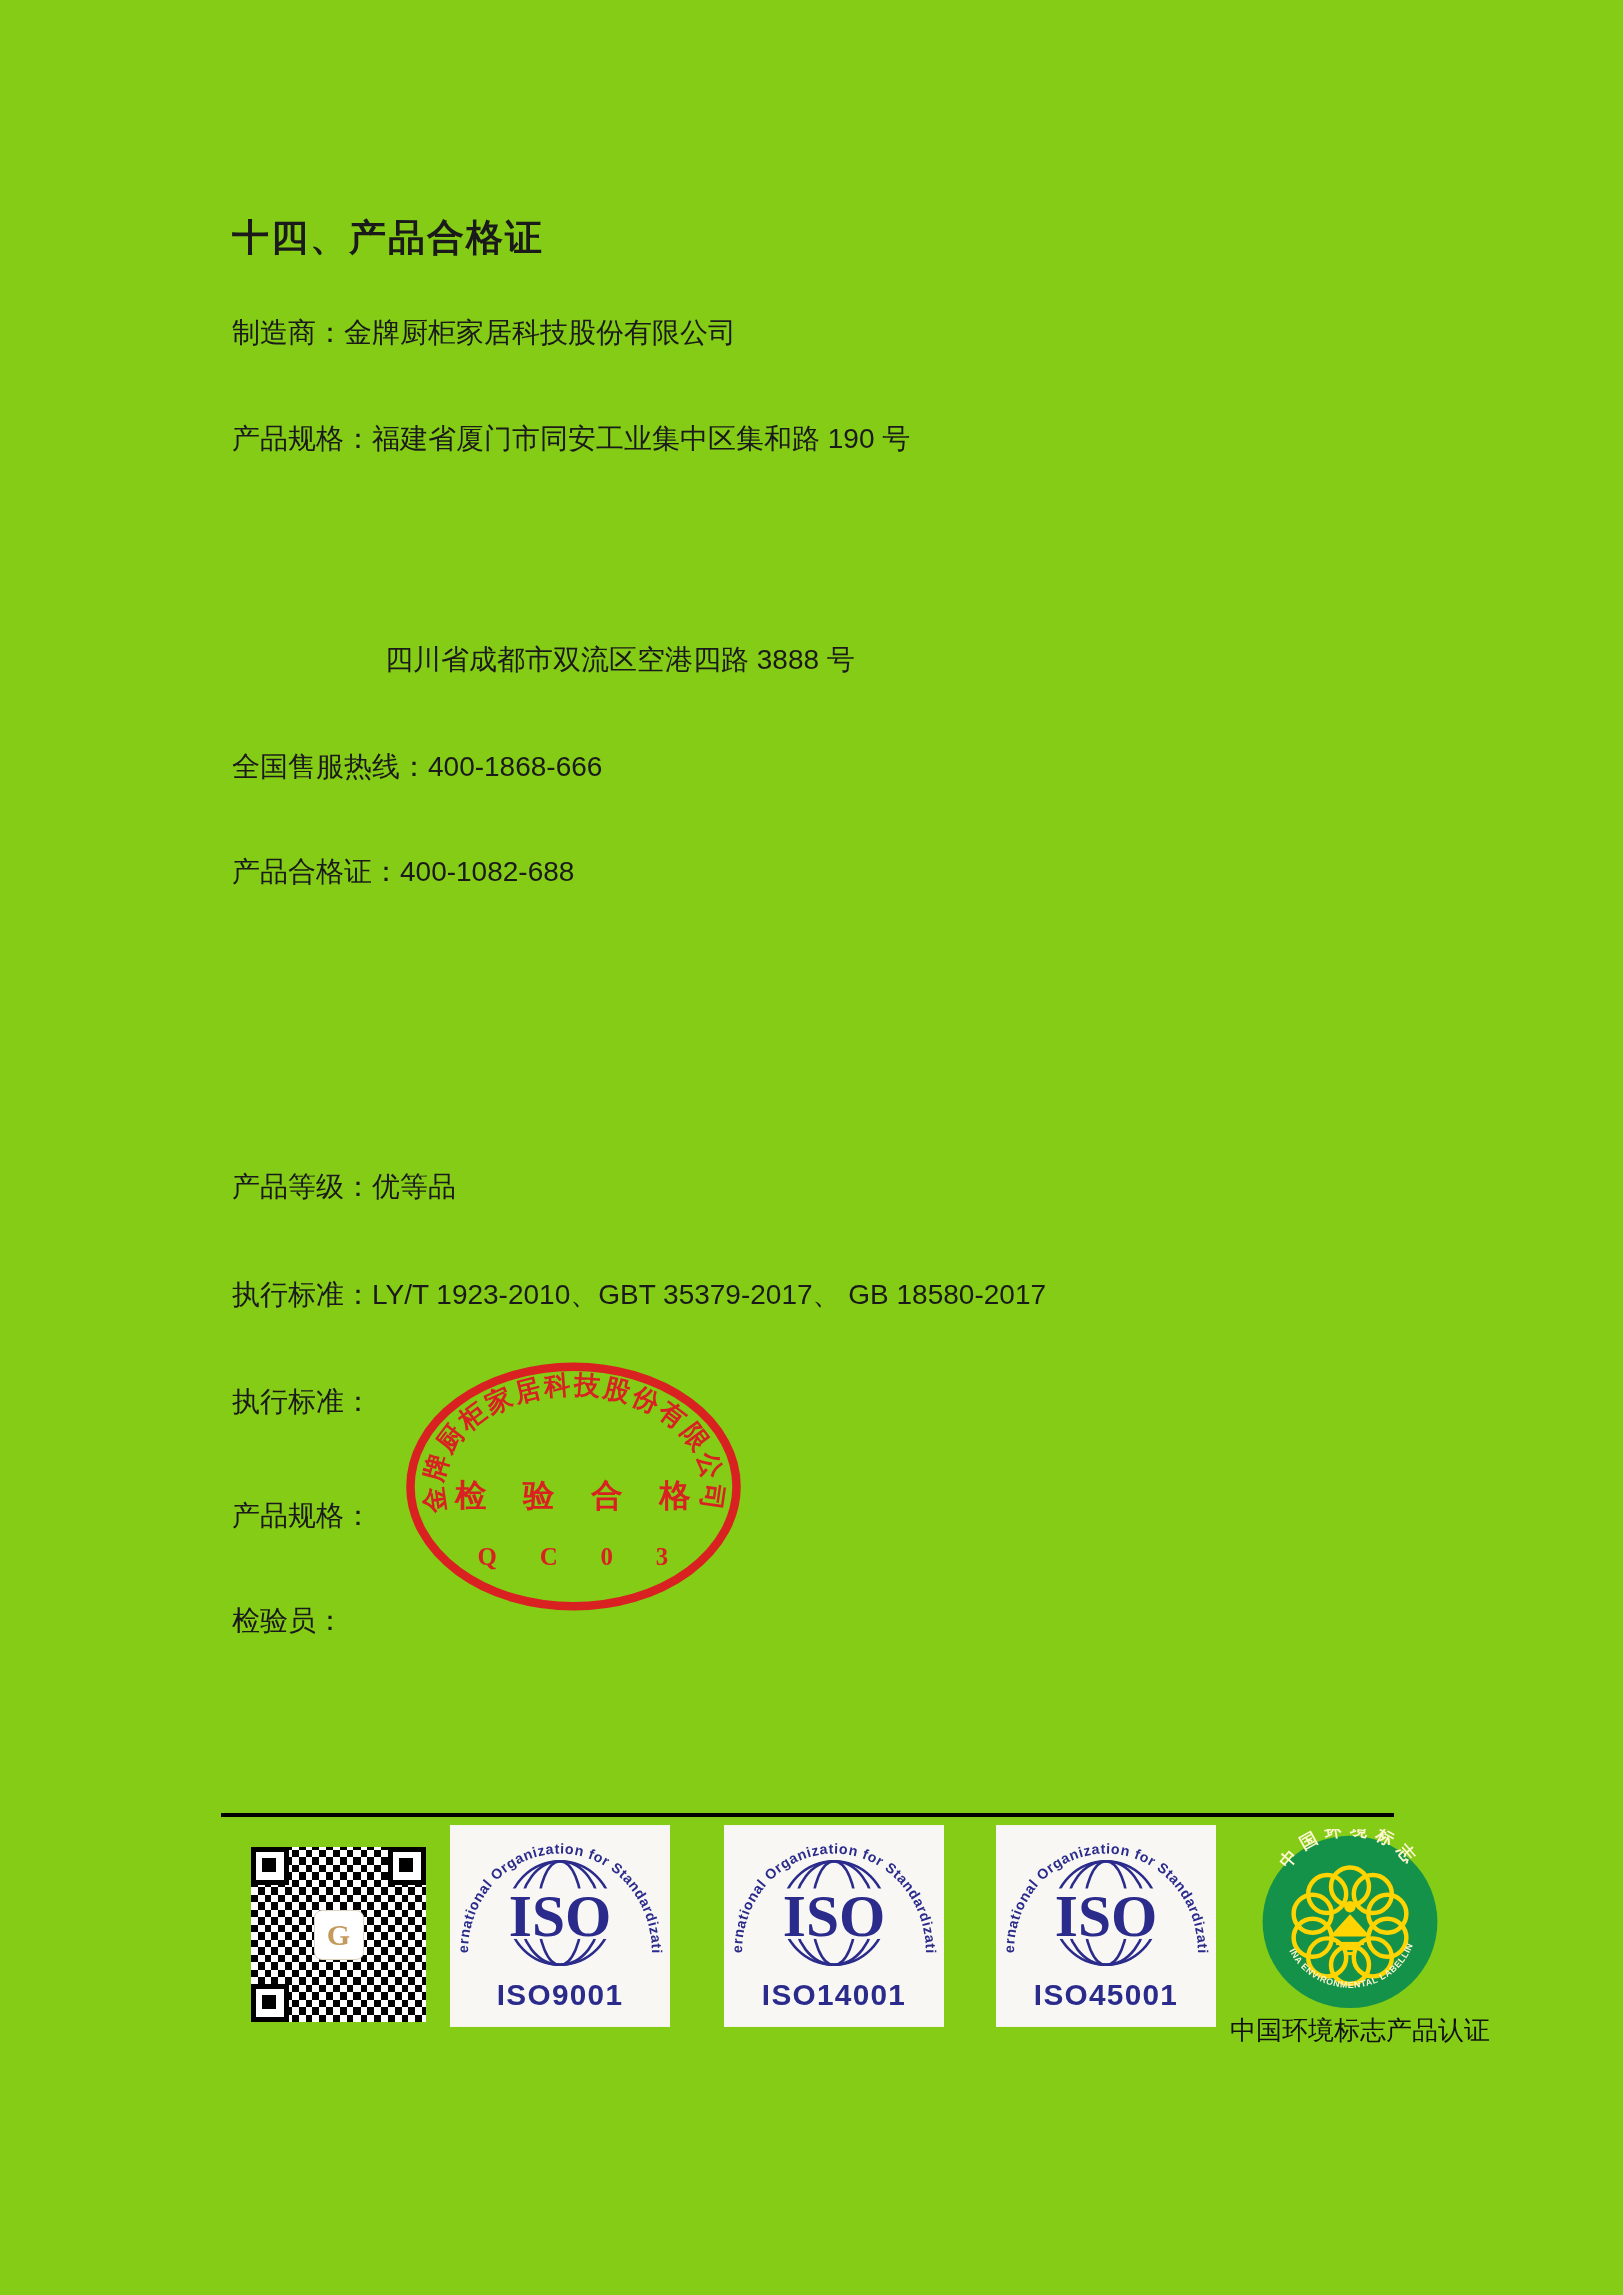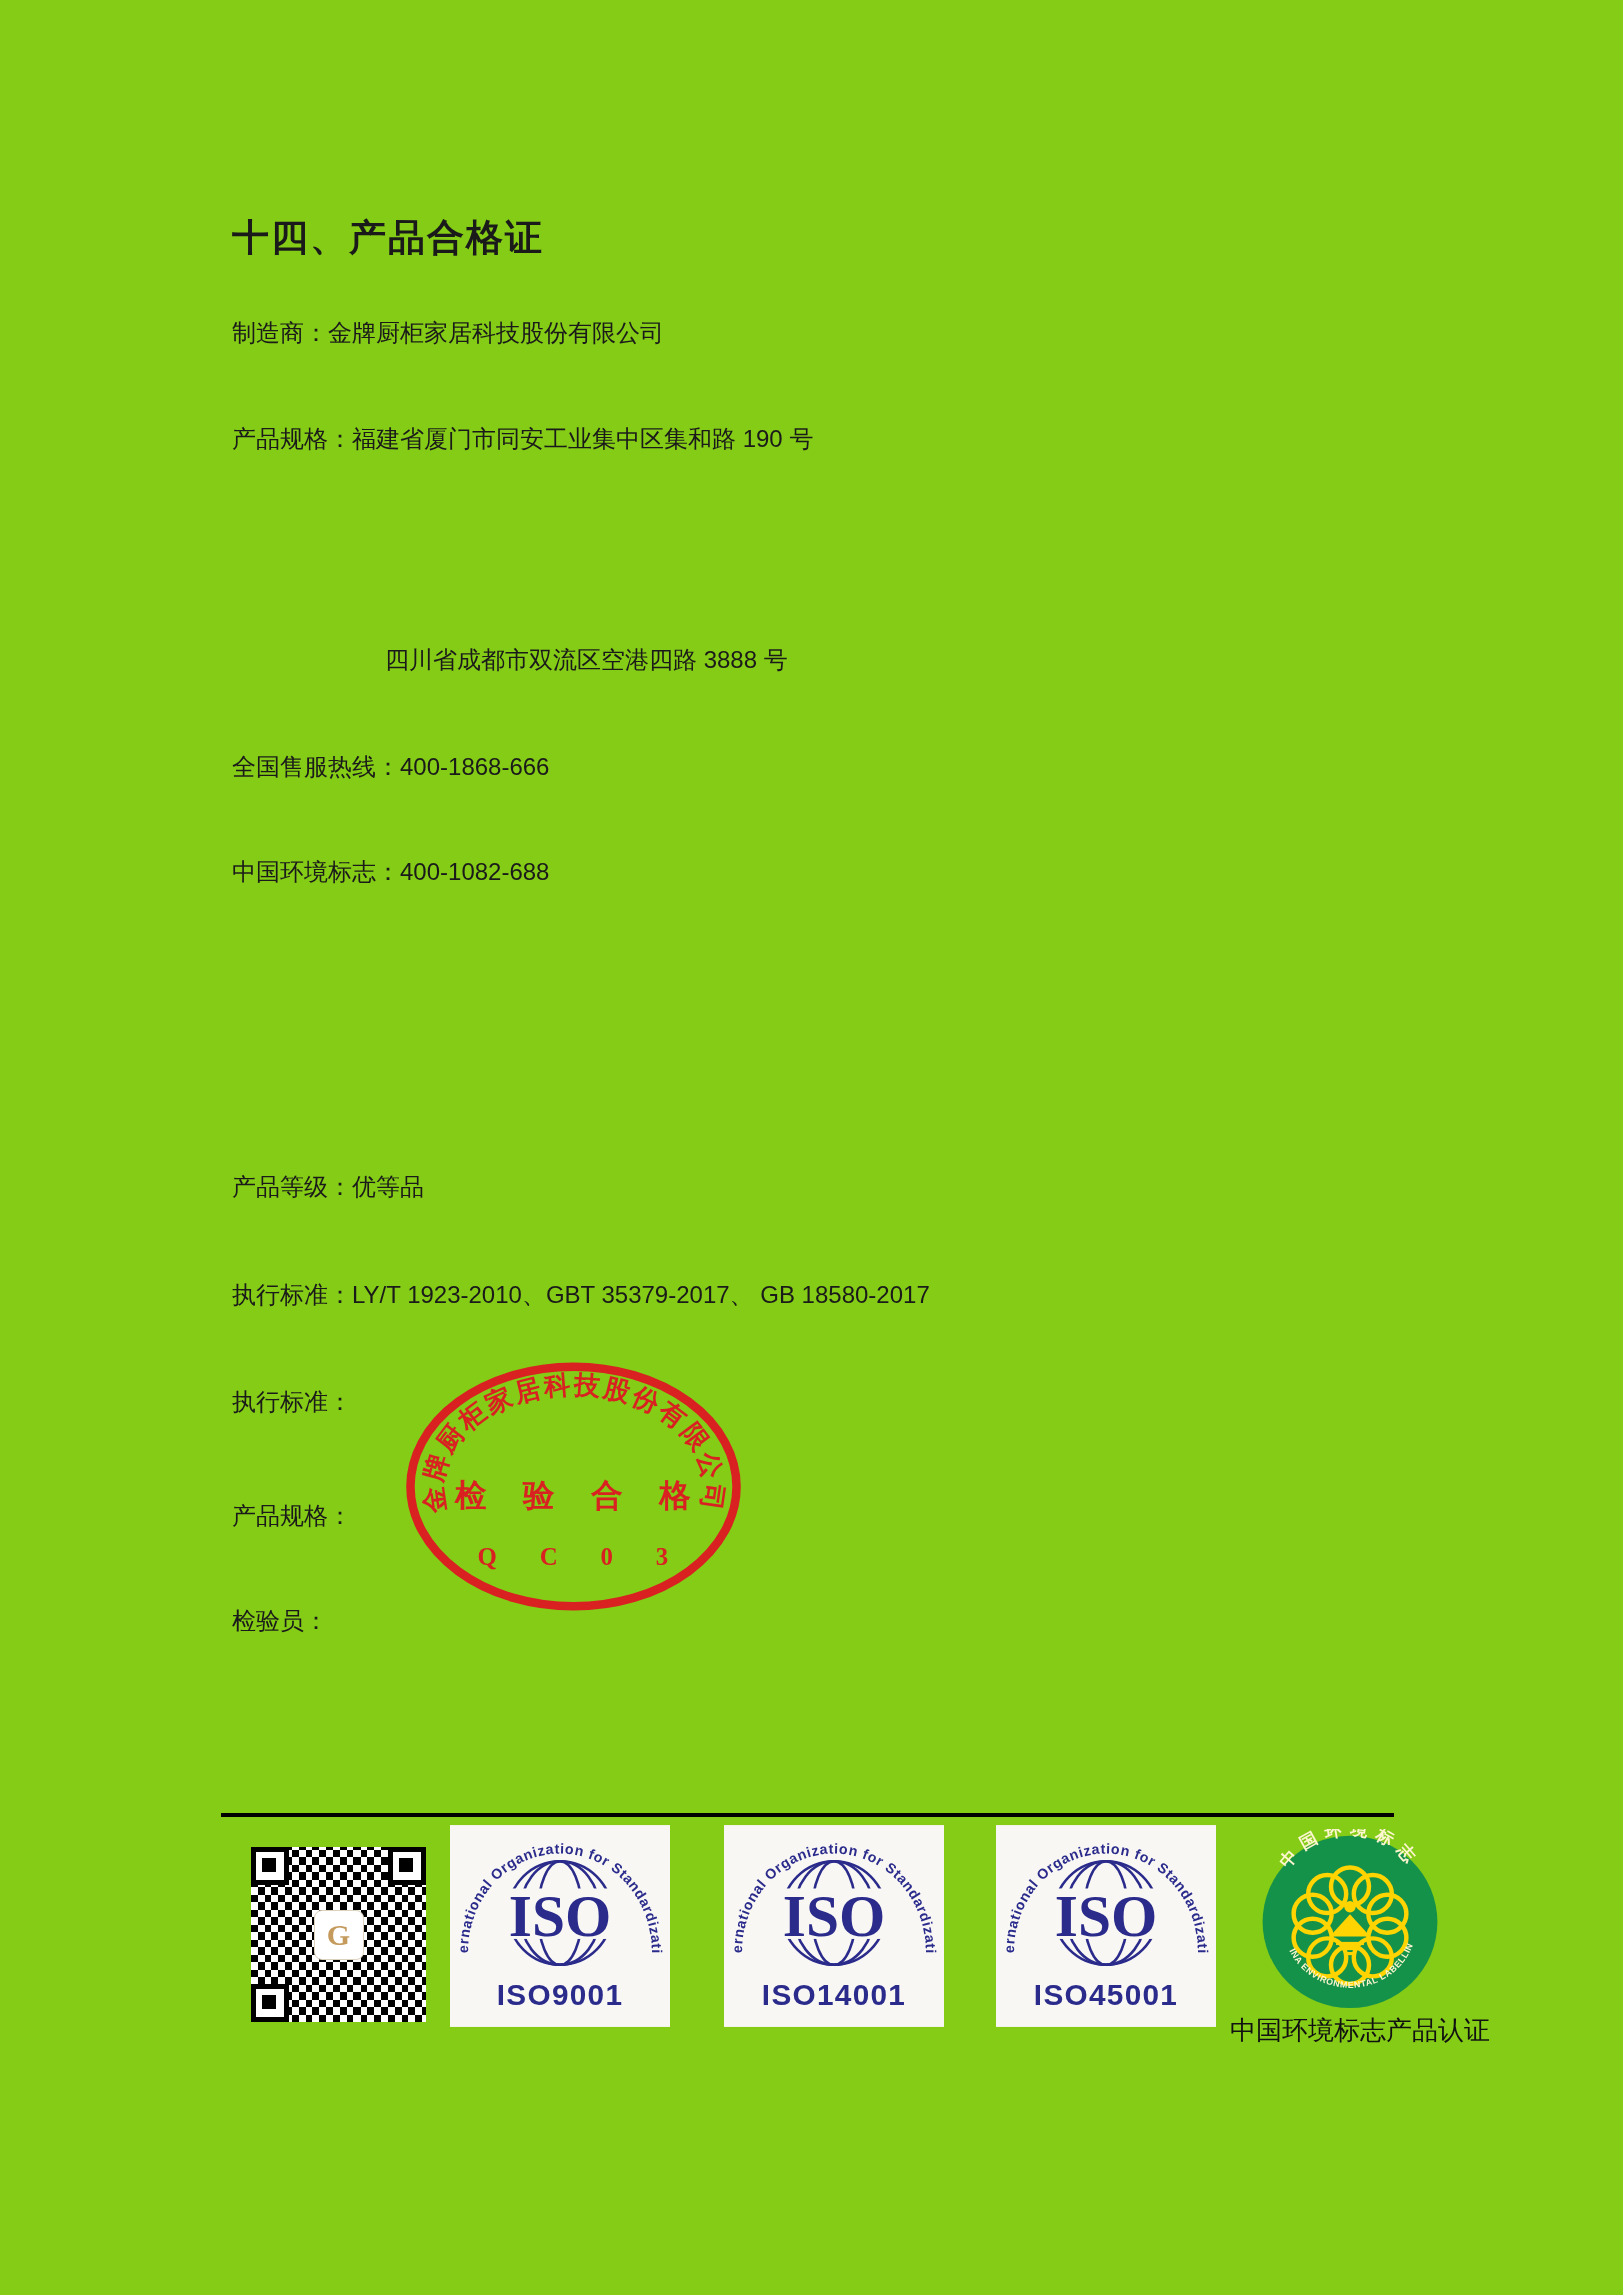--- a/index.html
+++ b/index.html
@@ -2,21 +2,21 @@
 <html style="font-size:10.5px"><head>
 <meta charset="utf-8">
 <style>
   html,body{margin:0;padding:0;background:#fff;}
   .page{position:relative;width:1623px;height:2295px;background:#84cc16;overflow:hidden;
         font-family:"Liberation Sans","DejaVu Sans",sans-serif;color:#1a1a1a;}
 
   .title{position:absolute;left:232px;top:213px;margin:0;font-size:37px;font-weight:bold;
          letter-spacing:2px;color:#1a1a1a;}
 
-  .line{position:absolute;left:232px;font-size:24px;line-height:33px;color:#1a1a1a;white-space:pre;}
+  .line{position:absolute;left:232px;font-size:28px;line-height:33px;color:#1a1a1a;white-space:pre;}
   .l0{top:316px}.l1{top:422px}
   .l2{top:535px;left:385px}.l3{top:643px;left:385px}
   .l4{top:750px}.l5{top:855px}
   .l6{top:1170px}.l7{top:1278px}
   .l8{top:1385px}.l9{top:1499px}.l10{top:1604px}
 
   
   .stamp{position:absolute;left:400px;top:1358px;width:347px;height:257px;}
   .stamp-ring{fill:none;stroke:#d92121;stroke-width:13px;}
   .stamp-arc{font-size:40px;font-weight:bold;letter-spacing:4px;fill:#d92121;
@@ -71,21 +71,21 @@
 
   <div class="line l0"><span>制造商：</span><span>金牌厨柜家居科技股份有限公司</span></div>
 
   <div class="line l1"><span>产品规格：</span><span>福建省厦门市同安工业集中区集和路 190 号</span></div>
 
 
   <div class="line l3"><span>四川省成都市双流区空港四路 3888 号</span></div>
 
   <div class="line l4"><span>全国售服热线：</span><span>400-1868-666</span></div>
 
-  <div class="line l5"><span>中国环境标志：</span><span>400-1082-688</span></div>
+  <div class="line l5"><span>产品合格证：</span><span>400-1082-688</span></div>
 
   <div class="line l6"><span>产品等级：</span><span>优等品</span></div>
 
   <div class="line l7"><span>执行标准：</span><span>LY/T 1923-2010、GBT 35379-2017、 GB 18580-2017</span></div>
 
   <div class="line l8"><span>执行标准：</span><span></span></div>
 
   <div class="line l9"><span>产品规格：</span><span></span></div>
 
   <div class="line l10"><span>检验员：</span><span></span></div>

